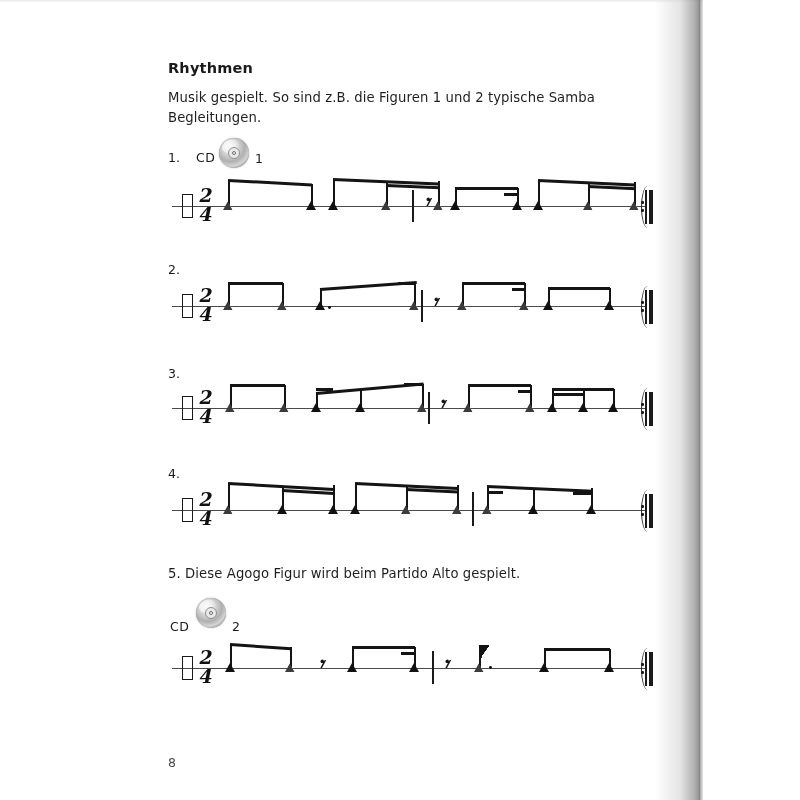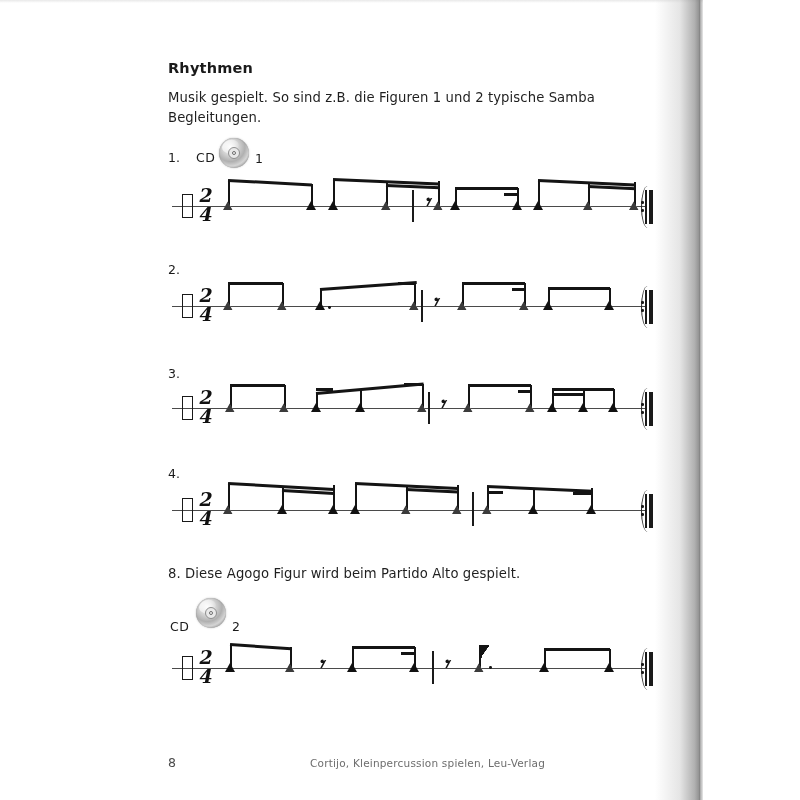--- a/index.html
+++ b/index.html
@@ -384,21 +384,21 @@
 
     <div class="repeat-end" style="left:640px;top:22px;">
       <div class="brace"></div>
         <div class="dot d1"></div>
         <div class="dot d2"></div>
       <div class="thin"></div>
         <div class="thick"></div>
     </div>
   </div>
 
-  <p class="ex5-text">8. Diese Agogo Figur wird beim Partido Alto gespielt.</p>
+  <p class="ex5-text">5. Diese Agogo Figur wird beim Partido Alto gespielt.</p>
   <div class="cd-label" style="left:170px;top:619px;">CD</div>
   <div class="cd-disc" style="left:196px;top:598px;">
     <div class="outer"></div>
       <div class="sheen"></div>
       <div class="ring"></div>
       <div class="hole"></div>
   </div>
   <div class="cd-track" style="left:232px;top:619px;">2</div>
 
   <div class="system" style="top:630px;">
@@ -440,19 +440,18 @@
     <div class="repeat-end" style="left:640px;top:22px;">
       <div class="brace"></div>
         <div class="dot d1"></div>
         <div class="dot d2"></div>
       <div class="thin"></div>
         <div class="thick"></div>
     </div>
   </div>
 
   <div class="footer-page">8</div>
-  <div class="footer-credit">Cortijo, Kleinpercussion spielen, Leu-Verlag</div>
 
   <div class="page-right-white"></div>
   <div class="gutter-shadow"></div>
   <div class="gutter-fold"></div>
 
 </div>
 
 </body></html>

